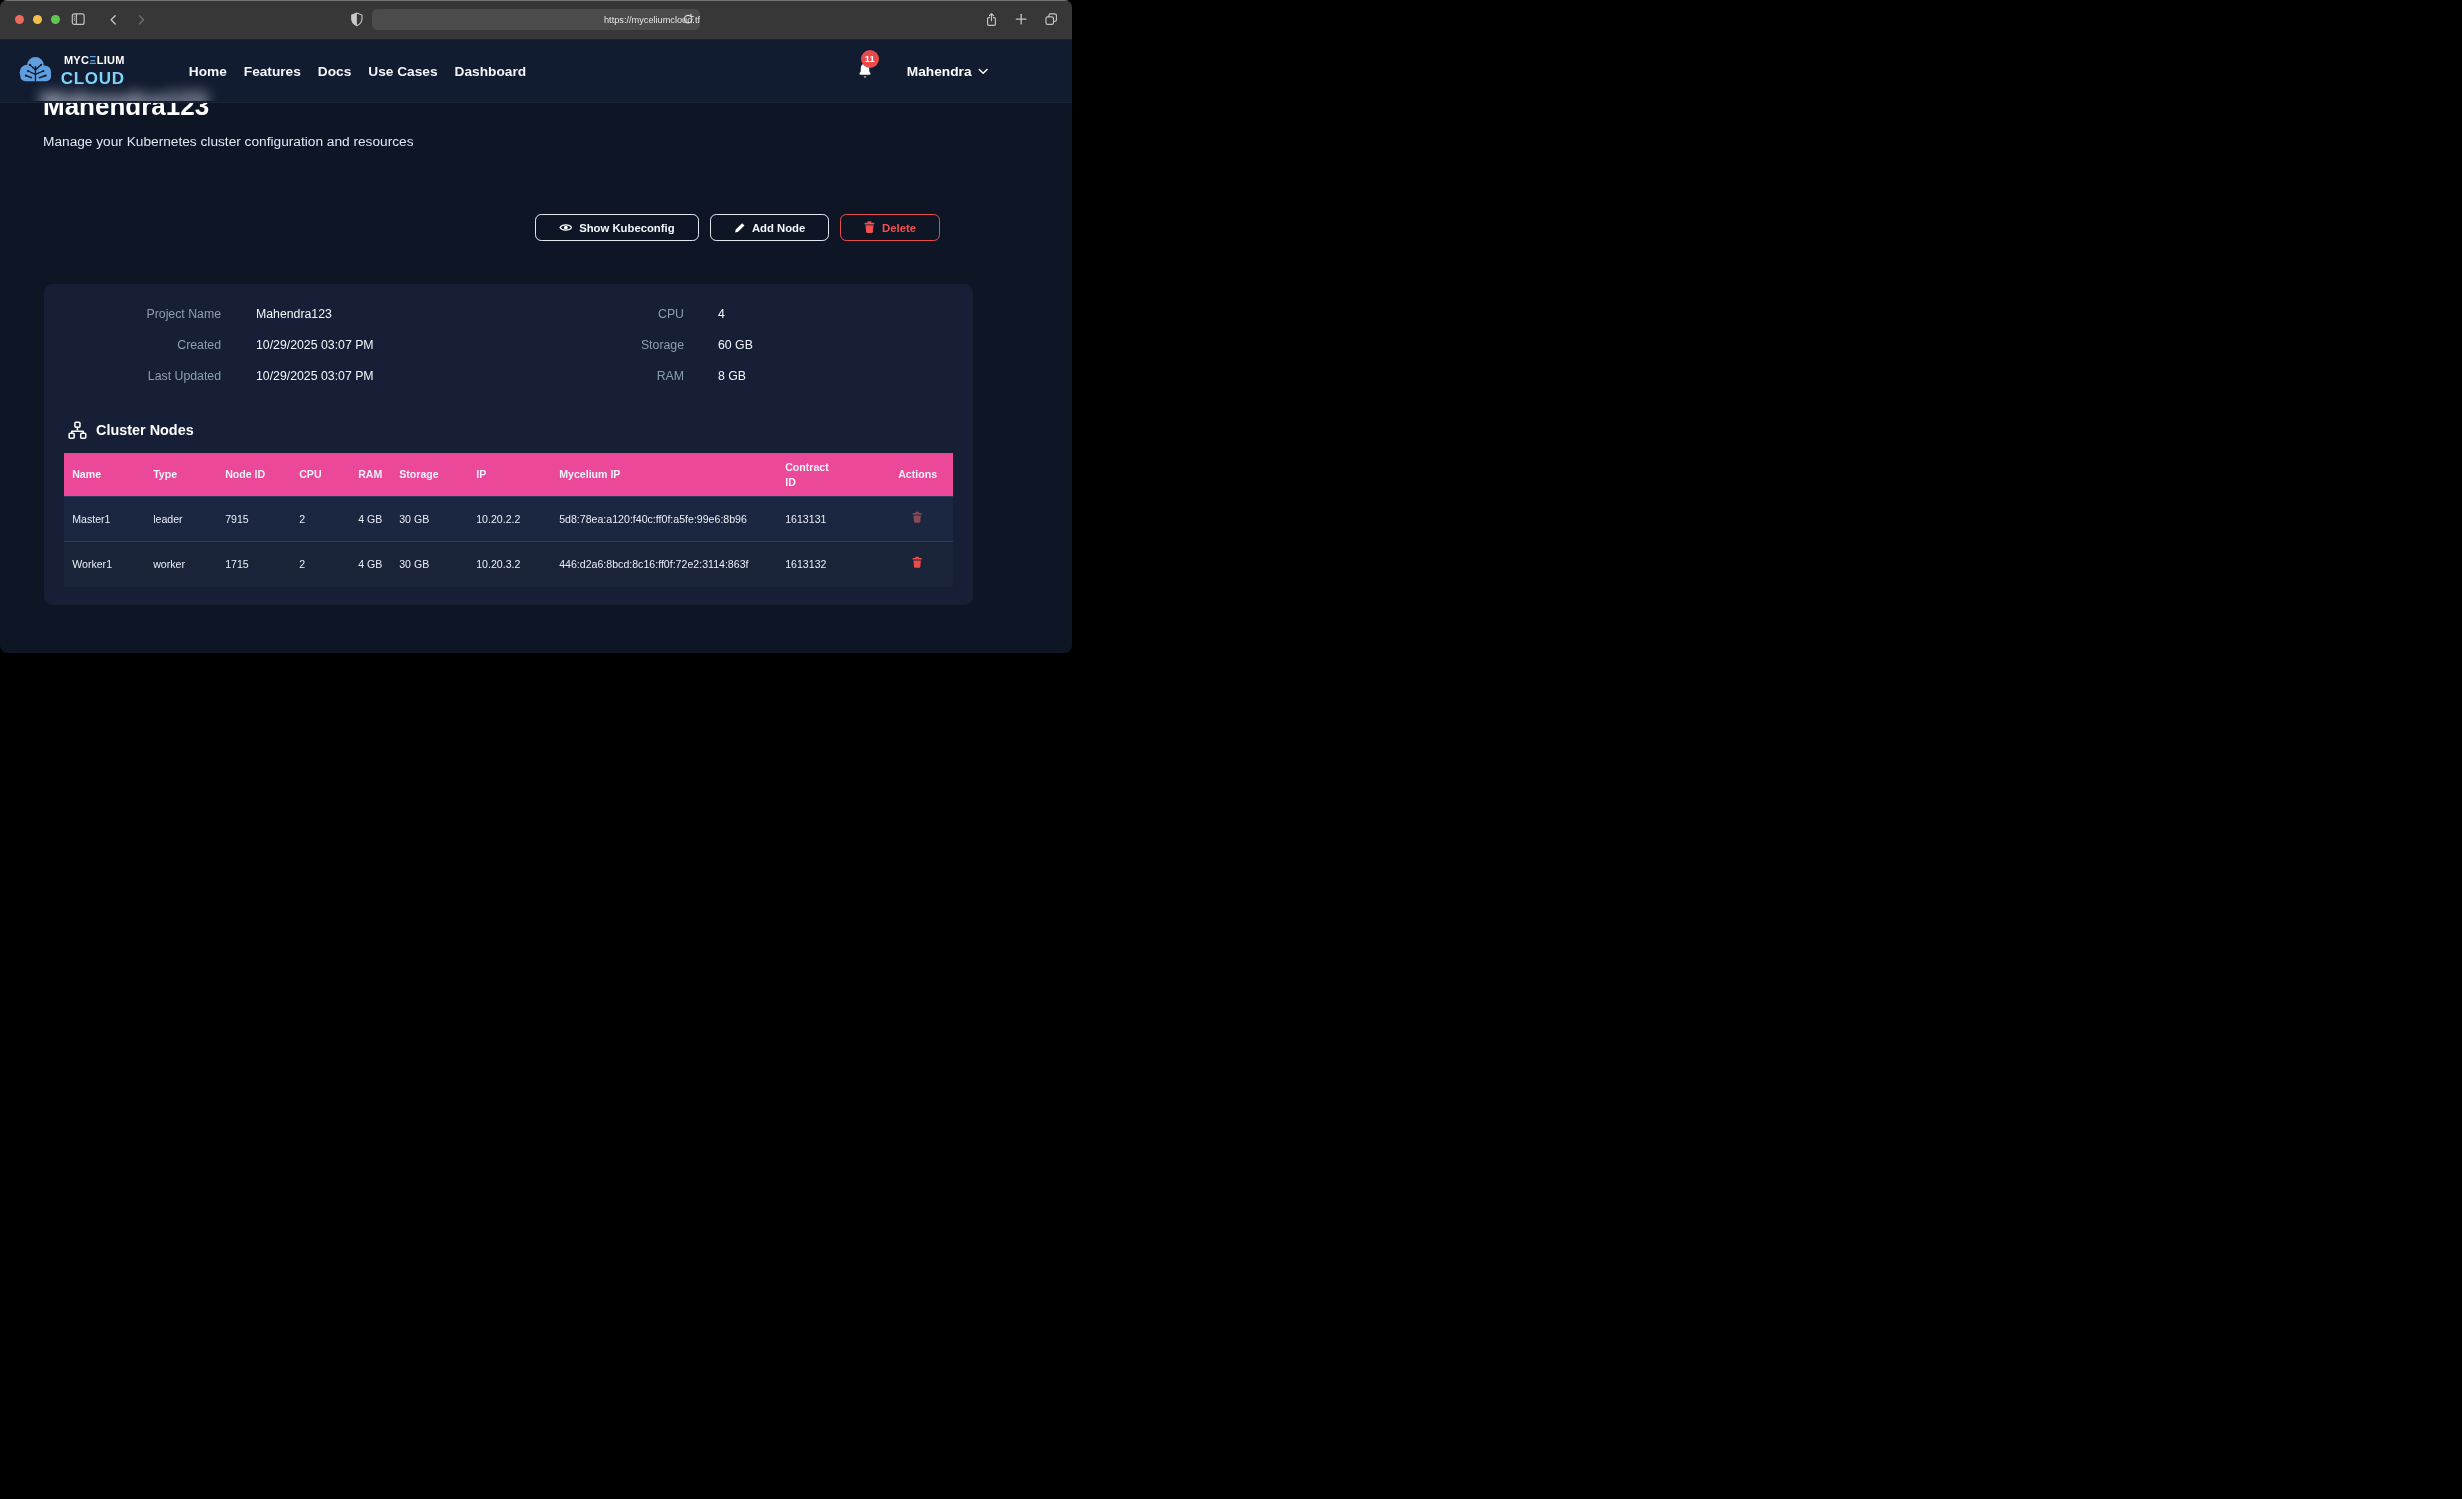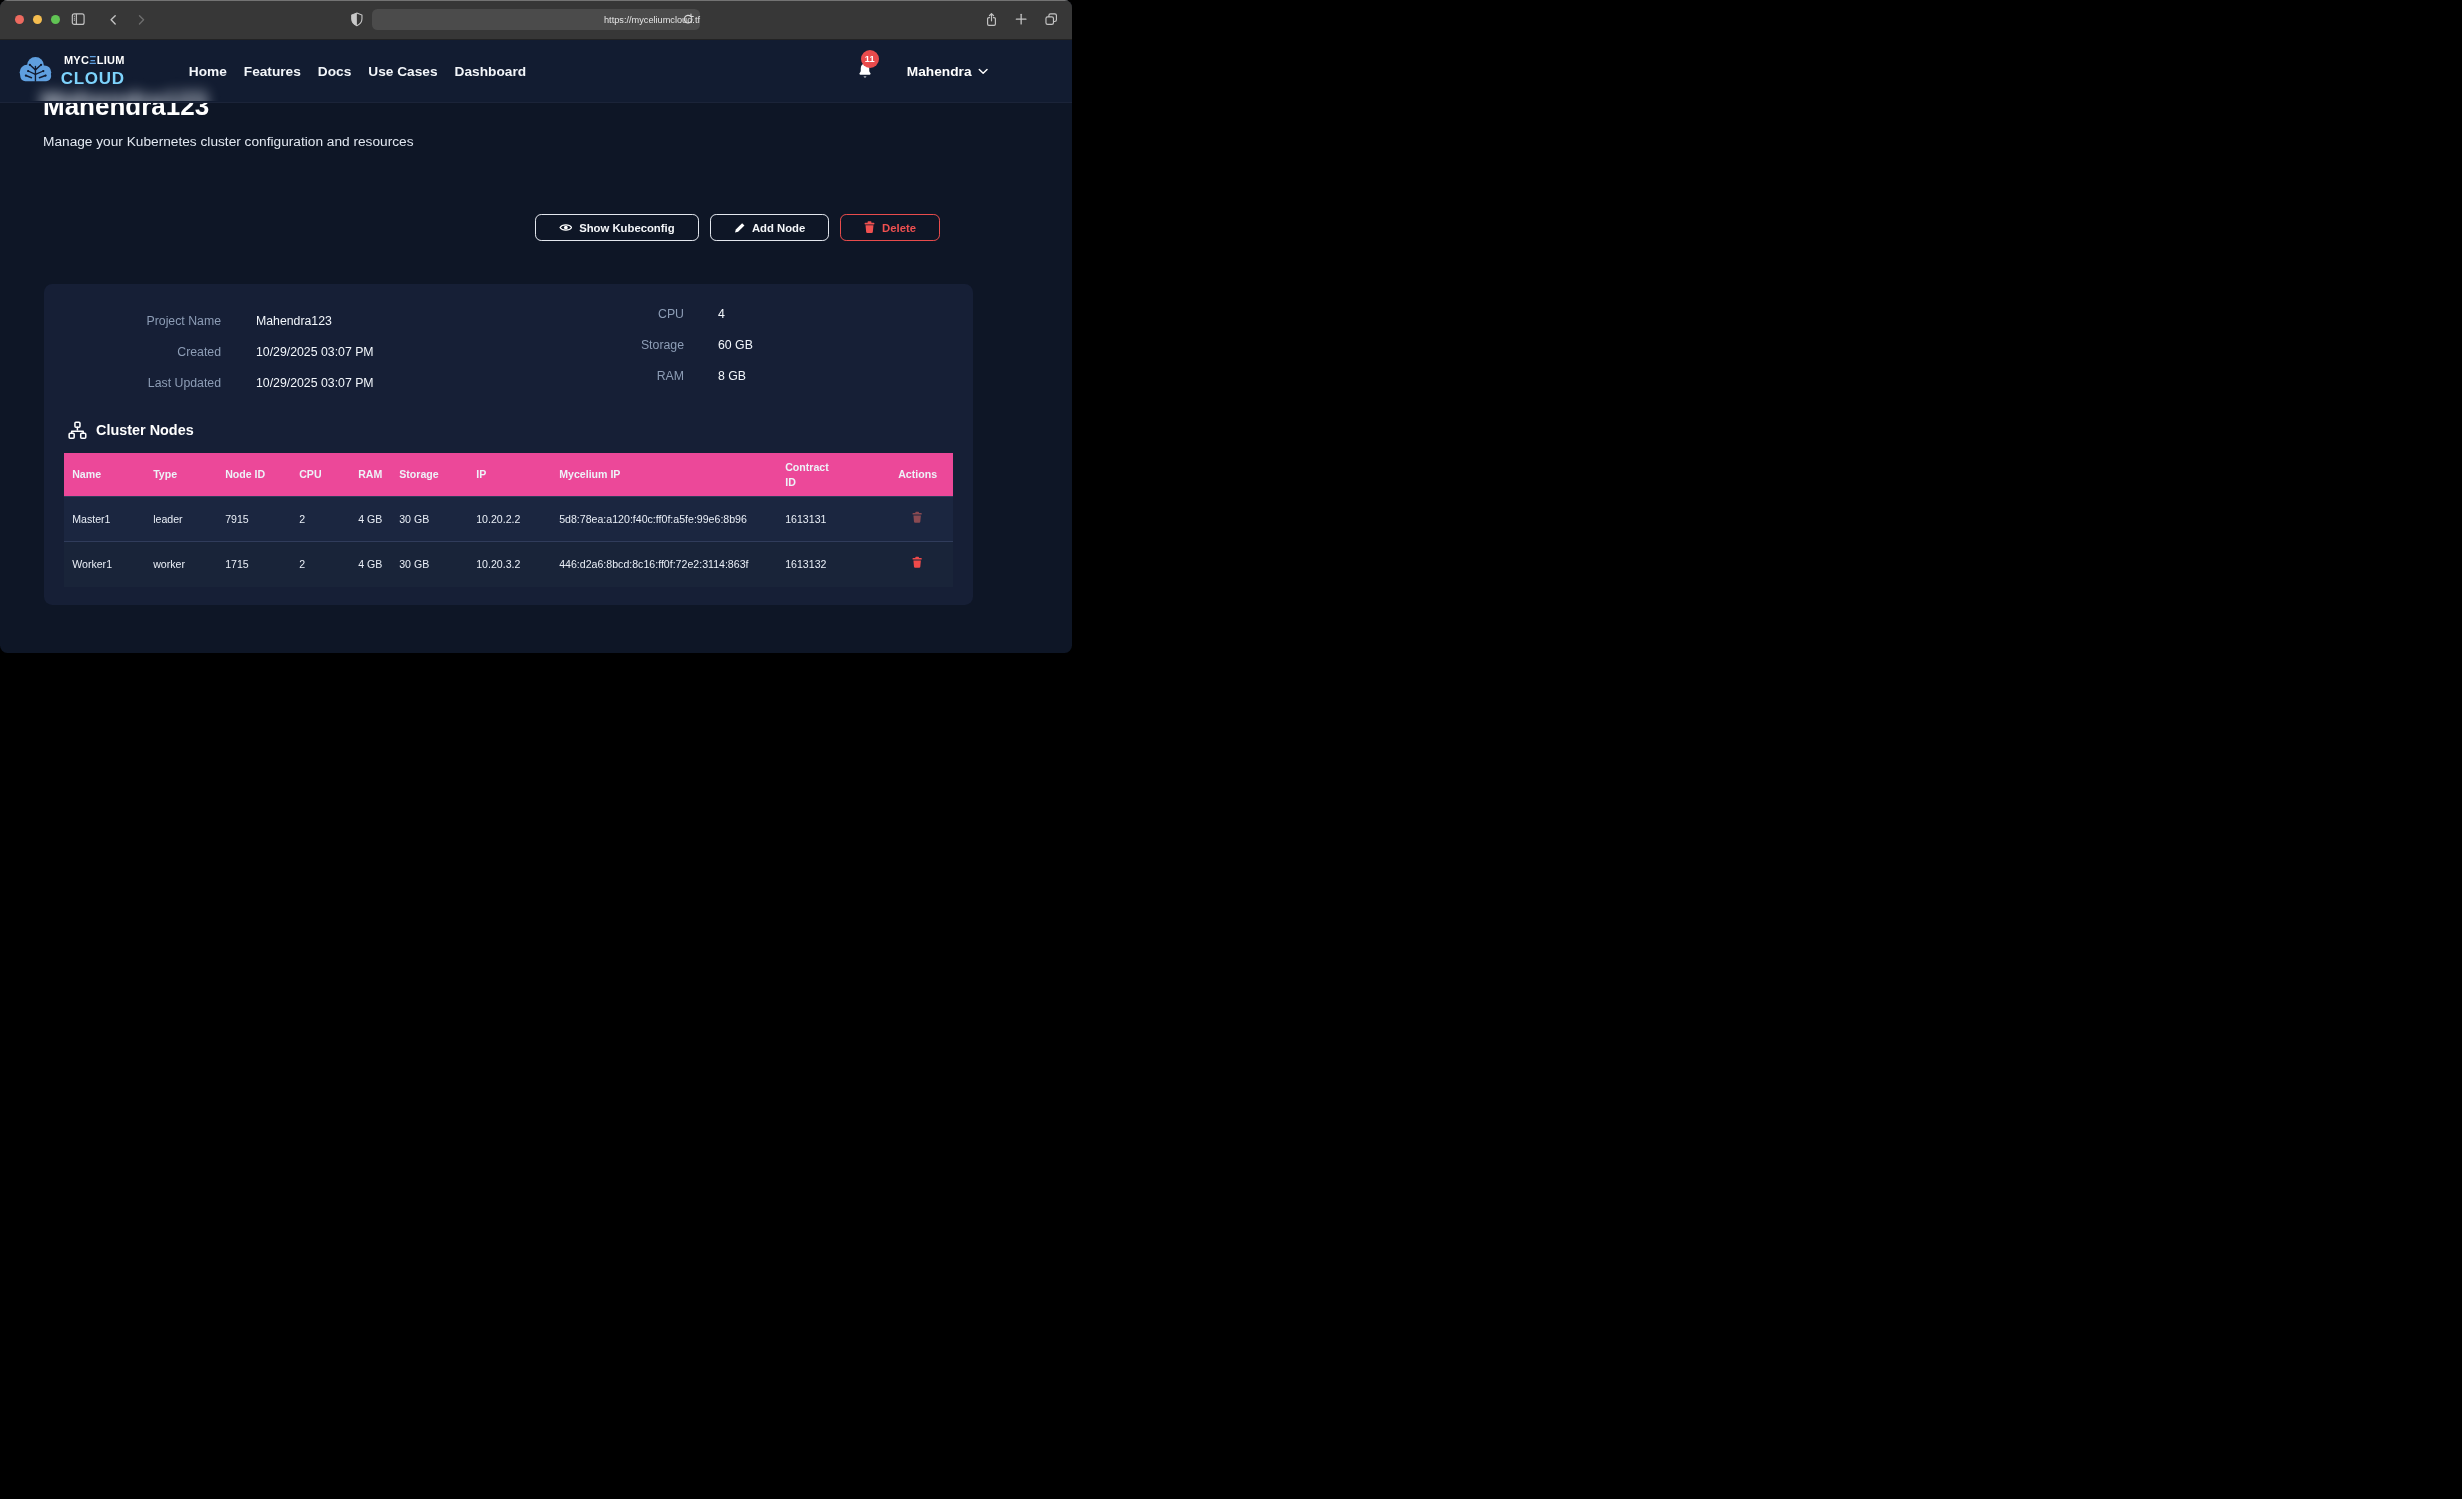--- a/index.html
+++ b/index.html
@@ -47,21 +47,21 @@
 
   
   .actions-row{position:absolute;top:214px;left:0;right:132px;display:flex;justify-content:flex-end;gap:11px;}
   .btn{height:27px;border:1px solid #e3e7ee;border-radius:6.2px;background:transparent;color:#f5f7fa;
        font-family:inherit;font-size:11.3px;font-weight:bold;display:flex;align-items:center;gap:6.8px;
        padding:0 23px;cursor:pointer;}
   .btn.delete{border-color:#e84c4c;color:#ef5050;}
 
   
   .panel{position:absolute;left:44px;top:284px;width:929px;height:321px;background:#161f36;border-radius:8.2px;}
-  .info-left{position:absolute;left:74px;top:312px;display:grid;grid-template-columns:147px 205px;column-gap:35px;row-gap:13px;}
+  .info-left{position:absolute;left:74px;top:305px;display:grid;grid-template-columns:147px 205px;column-gap:35px;row-gap:13px;}
   .info-right{position:absolute;left:562px;top:305px;display:grid;grid-template-columns:122px 150px;column-gap:34px;row-gap:13px;}
   .ilabel{text-align:right;color:#8d9db6;font-size:12.3px;line-height:18px;}
   .ivalue{color:#f3f7fc;font-size:12.3px;font-weight:500;line-height:18px;}
 
   .cluster-heading{position:absolute;left:68px;top:421px;display:flex;align-items:center;gap:9.6px;color:#fff;}
   .cluster-heading .txt{font-size:14.4px;font-weight:bold;text-align:center;}
 
   
   .nodes-table{position:absolute;left:64px;top:453px;width:888px;border-collapse:collapse;table-layout:fixed;}
   .nodes-table th,.nodes-table td{text-align:left;padding:6.8px 8.2px;vertical-align:middle;}

